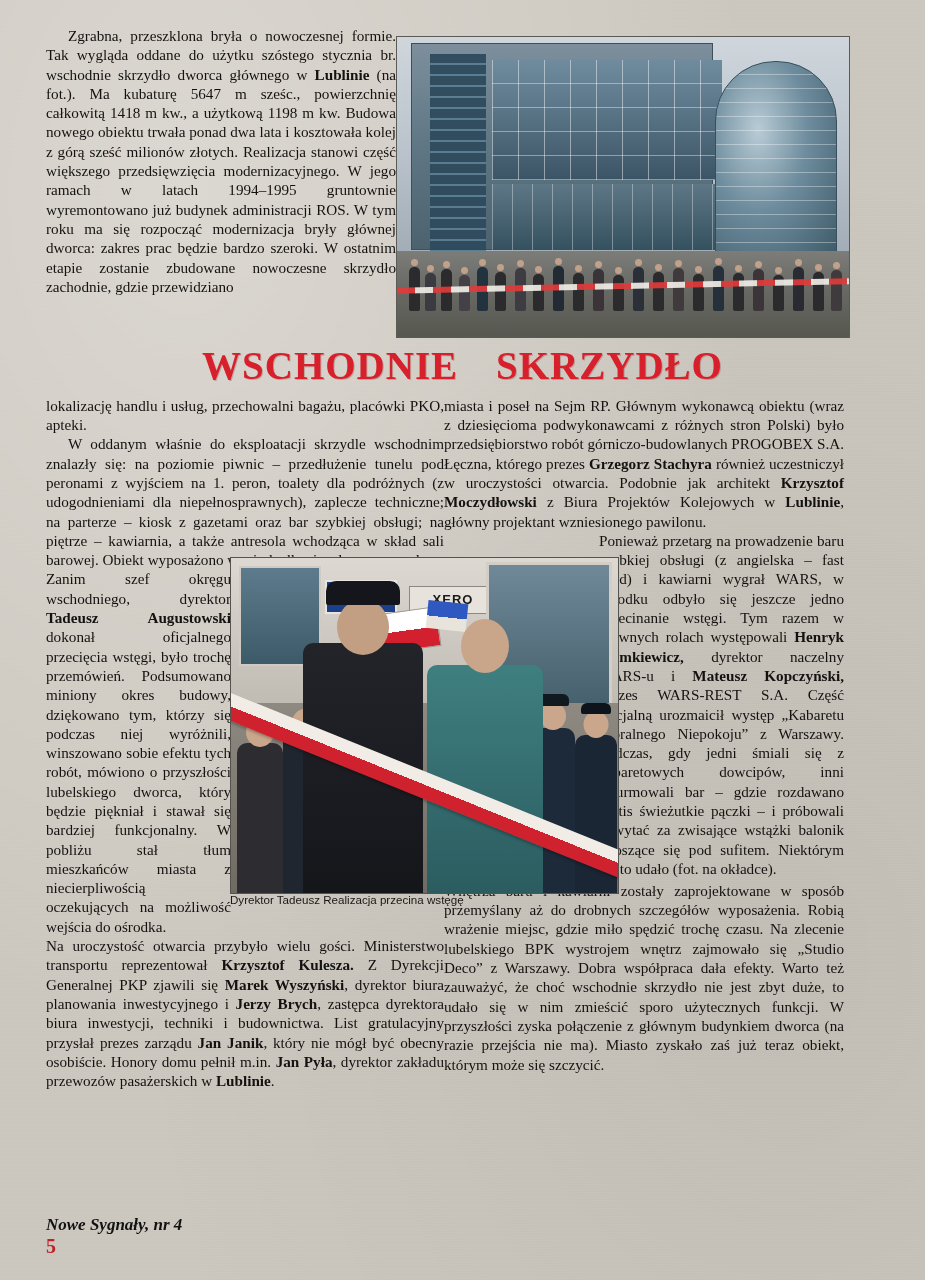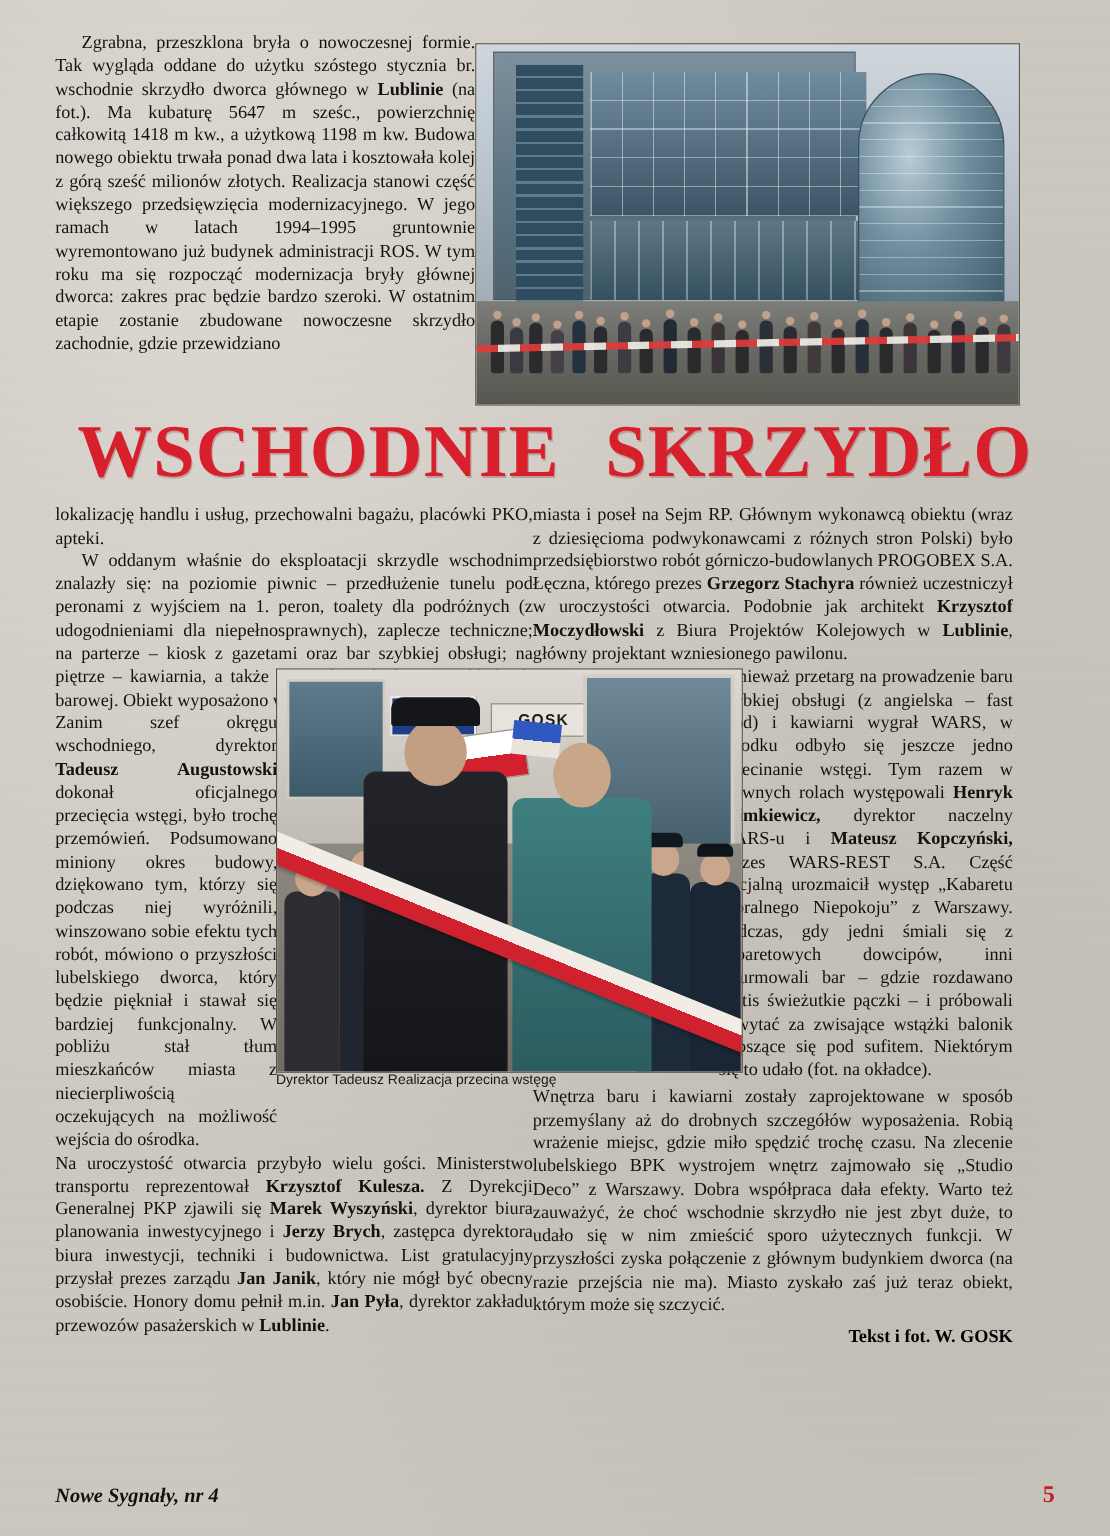--- a/index.html
+++ b/index.html
@@ -66,21 +66,21 @@
 
   b, .b { font-weight: bold; }
 
   
   .headline {
     margin: 8px 0 10px 0;
     text-align: center;
     color: #d81f2a;
     font-family: "Liberation Serif", serif;
     font-weight: bold;
-    font-size: 62px;
+    font-size: 39px;
     letter-spacing: 1px;
     line-height: 1.02;
     text-shadow: 1px 1px 0 rgba(120,20,25,0.25);
     white-space: nowrap;
   }
   .headline .gap { display: inline-block; width: 38px; }
 
   
   .cols {
     display: flex;
@@ -130,20 +130,21 @@
   
   .footer {
     position: absolute;
     left: 46px;
     right: 46px;
     bottom: 22px;
     display: flex;
     justify-content: space-between;
     align-items: baseline;
     border-top: 0;
+    flex-direction: column;
   }
   .footer-left {
     font-family: "Liberation Serif", serif;
     font-style: italic;
     font-weight: bold;
     font-size: 17px;
     color: #111;
   }
   .footer-right {
     font-family: "Liberation Serif", serif;
@@ -361,30 +362,29 @@
       <div class="clear"></div>
       <p class="body">Na uroczystość otwarcia przybyło wielu gości. Ministerstwo transportu reprezentował <b>Krzysztof Kulesza.</b> Z Dyrekcji Generalnej PKP zjawili się <b>Marek Wyszyński</b>, dyrektor biura planowania inwestycyjnego i <b>Jerzy Brych</b>, zastępca dyrektora biura inwestycji, techniki i budownictwa. List gratulacyjny przysłał prezes zarządu <b>Jan Janik</b>, który nie mógł być obecny osobiście. Honory domu pełnił m.in. <b>Jan Pyła</b>, dyrektor zakładu przewozów pasażerskich w <b>Lublinie</b>.</p>
     </div>
 
     <div class="col right">
       <p class="body">miasta i poseł na Sejm RP. Głównym wykonawcą obiektu (wraz z dziesięcioma podwykonawcami z różnych stron Polski) było przedsiębiorstwo robót górniczo-budowlanych PROGOBEX S.A. Łęczna, którego prezes <b>Grzegorz Stachyra</b> również uczestniczył w uroczystości otwarcia. Podobnie jak architekt <b>Krzysztof Moczydłowski</b> z Biura Projektów Kolejowych w <b>Lublinie</b>, główny projektant wzniesionego pawilonu.</p>
       <div class="shape-right"></div>
       <p class="body">Ponieważ przetarg na prowadzenie baru szybkiej obsługi (z angielska – fast food) i kawiarni wygrał WARS, w ośrodku odbyło się jeszcze jedno przecinanie wstęgi. Tym razem w głównych rolach występowali <b>Henryk Klimkiewicz,</b> dyrektor naczelny WARS-u i <b>Mateusz Kopczyński,</b> prezes WARS-REST S.A. Część oficjalną urozmaicił występ „Kabaretu Moralnego Niepokoju” z Warszawy. Podczas, gdy jedni śmiali się z kabaretowych dowcipów, inni szturmowali bar – gdzie rozdawano gratis świeżutkie pączki – i próbowali chwytać za zwisające wstążki balonik unoszące się pod sufitem. Niektórym się to udało (fot. na okładce).</p>
       <div class="clear"></div>
       <p class="body">Wnętrza baru i kawiarni zostały zaprojektowane w sposób przemyślany aż do drobnych szczegółów wyposażenia. Robią wrażenie miejsc, gdzie miło spędzić trochę czasu. Na zlecenie lubelskiego BPK wystrojem wnętrz zajmowało się „Studio Deco” z Warszawy. Dobra współpraca dała efekty. Warto też zauważyć, że choć wschodnie skrzydło nie jest zbyt duże, to udało się w nim zmieścić sporo użytecznych funkcji. W przyszłości zyska połączenie z głównym budynkiem dworca (na razie przejścia nie ma). Miasto zyskało zaś już teraz obiekt, którym może się szczycić.</p>
-      <div class="signature">Tekst i fot. W. GOSK</div>
     </div>
   </div>
 
   <div class="photo-mid">
     <div class="ph2-bg"></div>
     <div class="ph2-wall"></div>
     <div class="ph2-winL"></div>
     <div class="ph2-signblue"></div>
-    <div class="ph2-xerox">GOSK</div>
+    <div class="ph2-xerox">XERO</div>
     <div class="ph2-doorR"></div>
     <div class="ph2-flag"></div>
     <div class="ph2-flag2"></div>
     <div class="ph2-ground"></div>
 
     <div class="fig" style="left:6px; width:46px; height:150px; background:#2c2c31;">
       <span class="head" style="top:-26px; width:28px; height:30px;"></span>
     </div>
     <div class="fig" style="left:52px; width:44px; height:160px; background:#1f2630;">
       <span class="head" style="top:-24px; width:26px; height:28px;"></span>

